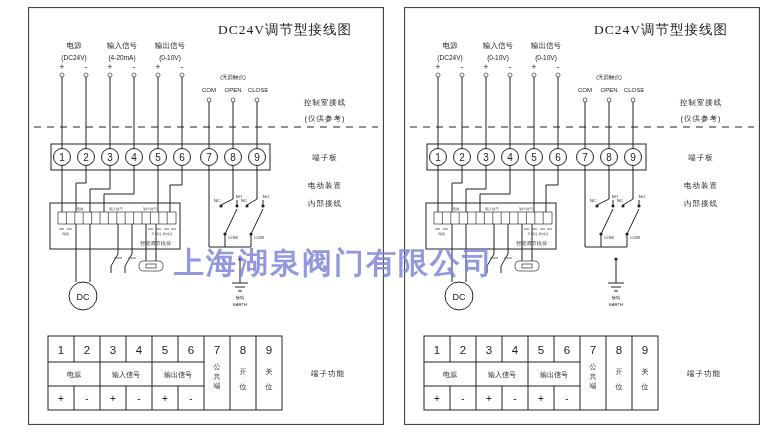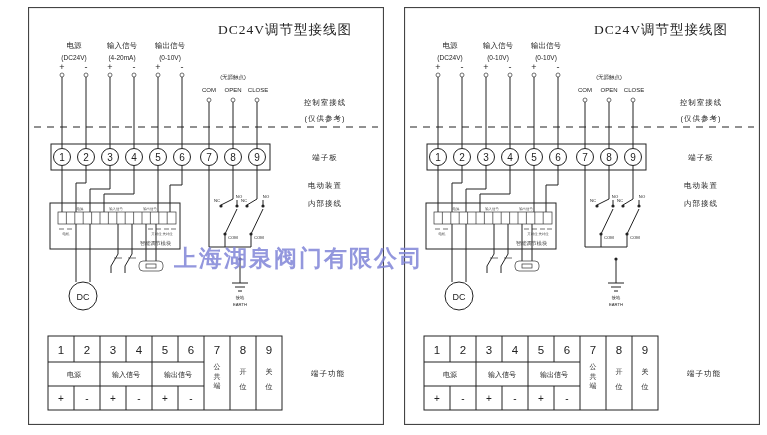--- a/index.html
+++ b/index.html
@@ -22,21 +22,21 @@
   svg .swlbl{font-size:4.2px;}
   svg .gnd{font-size:4.2px;}
   svg .num{font-size:11.5px;}
   svg .grp{font-size:7px;}
   svg .pm{font-size:10px;}
   svg .vert{font-size:7px;}
   svg .dc{font-size:9px;}
   .wire{stroke:#222;stroke-width:1;fill:none;}
   .thin{stroke:#333;stroke-width:0.7;fill:none;}
   .boxline{stroke:#222;stroke-width:1;fill:none;}
-  #watermark{position:absolute;left:174px;top:243px;font-size:23px;font-weight:bold;
+  #watermark{position:absolute;left:174px;top:243px;font-size:30px;font-weight:bold;
              letter-spacing:2px;opacity:0.85;white-space:nowrap;z-index:5;
              font-family:"Liberation Sans",sans-serif;}
 </style>
 </head>
 <body>
 
 <div id="panels-root">
 <div class="panel" id="panel-left">
 <svg width="356" height="418" viewBox="0 0 356 418">
 

